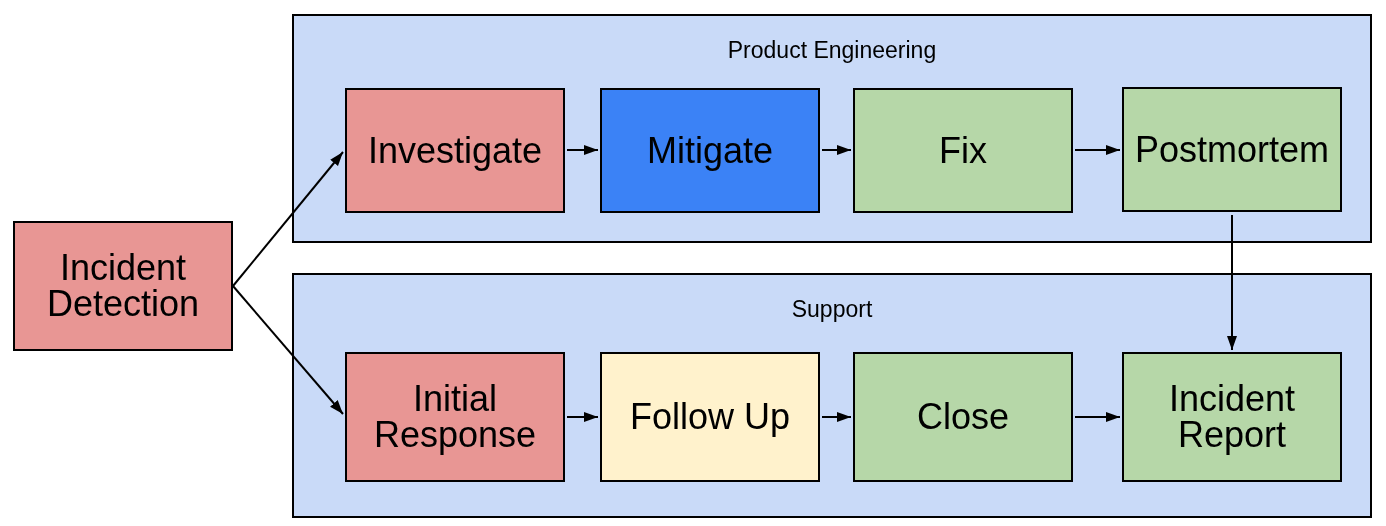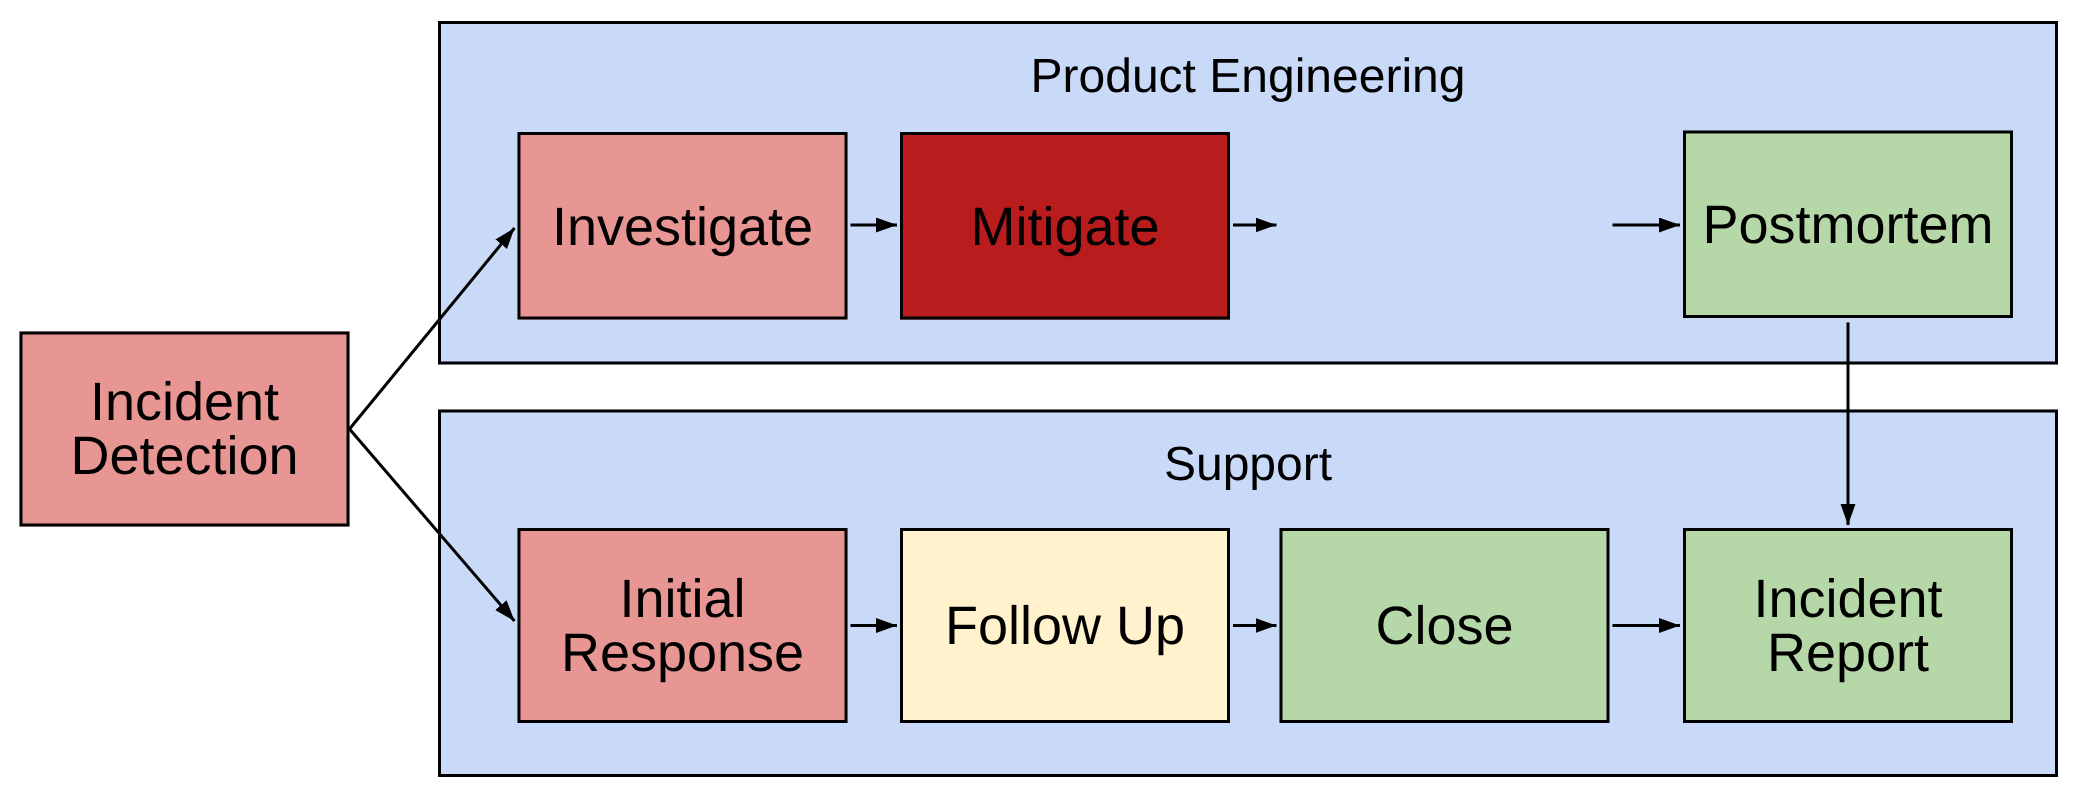--- a/index.html
+++ b/index.html
@@ -20,21 +20,21 @@
     background: #C9DAF8;
     border: 2px solid #000000;
     box-sizing: border-box;
   }
   .lane-title {
     position: absolute;
     left: 0;
     right: 0;
     top: 16px;
     text-align: center;
-    font-size: 32px;
+    font-size: 23px;
     color: #000000;
     line-height: 36px;
   }
   .node {
     position: absolute;
     border: 2px solid #000000;
     box-sizing: border-box;
     display: flex;
     align-items: center;
     justify-content: center;
@@ -73,22 +73,25 @@
     <div class="lane-title">Support</div>
   </div>
 
   <div class="node node-red" style="left: 13px; top: 221px; width: 220px; height: 130px; background-color: rgb(232, 150, 148);">
     <span>Incident Detection</span>
   </div>
 
   <div class="node node-red" style="left: 345px; top: 88px; width: 220px; height: 125px; background-color: rgb(232, 150, 148);">
     <span>Investigate</span>
   </div>
-  <div class="node node-yellow" style="left: 600px; top: 88px; width: 220px; height: 125px; background-color: #b91c1c;">
+  <div class="node node-yellow" style="left: 600px; top: 88px; width: 220px; height: 125px; background-color: #3b82f6;">
     <span>Mitigate</span>
+  </div>
+  <div class="node node-green" style="left: 853px; top: 88px; width: 220px; height: 125px; background-color: rgb(182, 215, 168);">
+    <span>Fix</span>
   </div>
   <div class="node node-green" style="left: 1122px; top: 87px; width: 220px; height: 125px; background-color: rgb(182, 215, 168);">
     <span>Postmortem</span>
   </div>
 
   <div class="node node-red" style="left: 345px; top: 352px; width: 220px; height: 130px; background-color: rgb(232, 150, 148);">
     <span>Initial Response</span>
   </div>
   <div class="node node-yellow" style="left: 600px; top: 352px; width: 220px; height: 130px; background-color: rgb(255, 242, 204);">
     <span>Follow Up</span>

